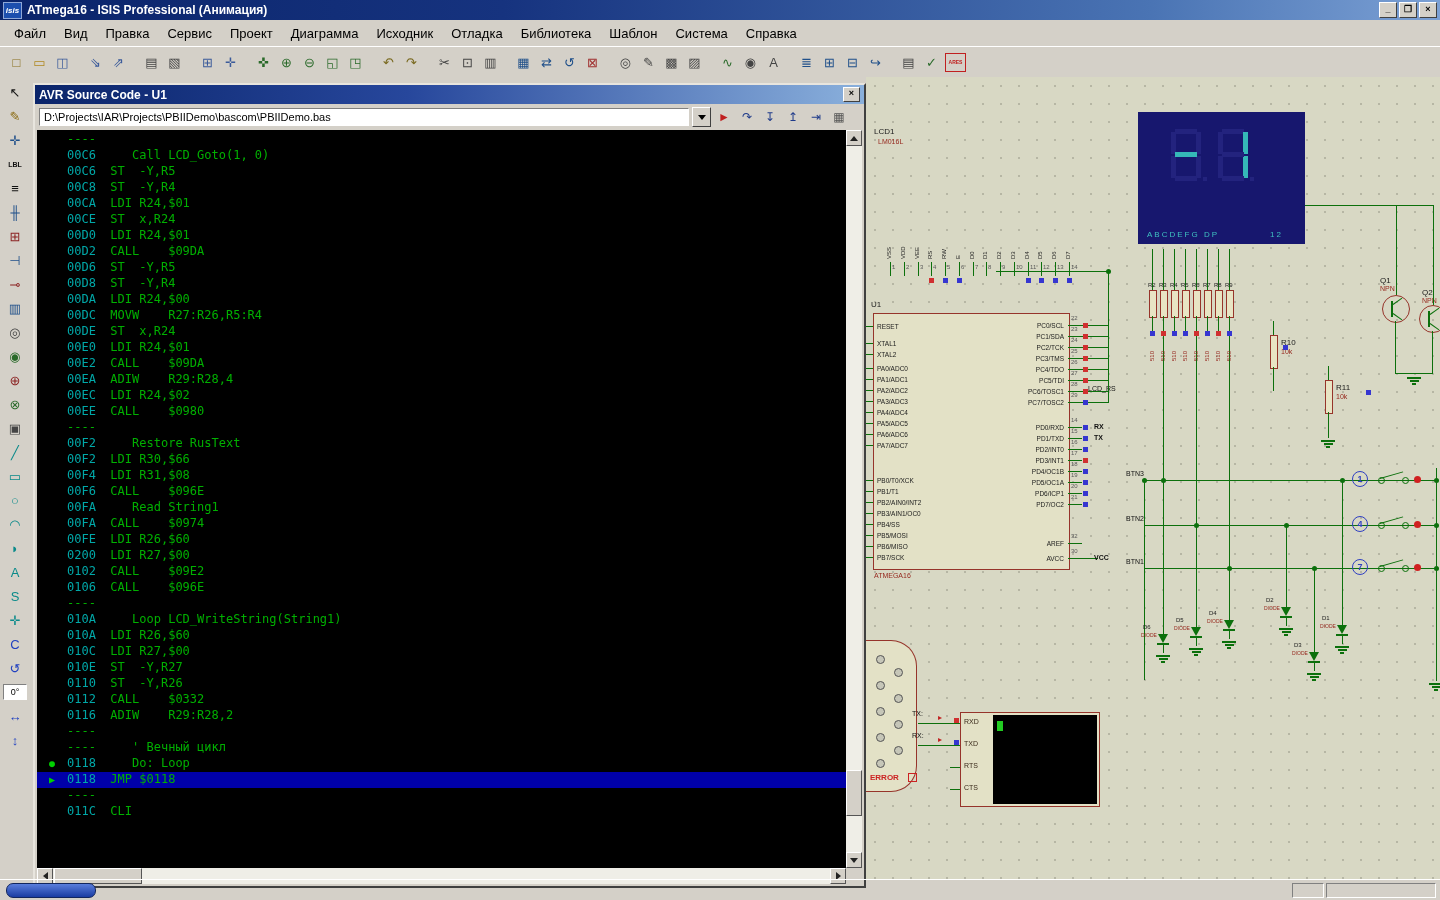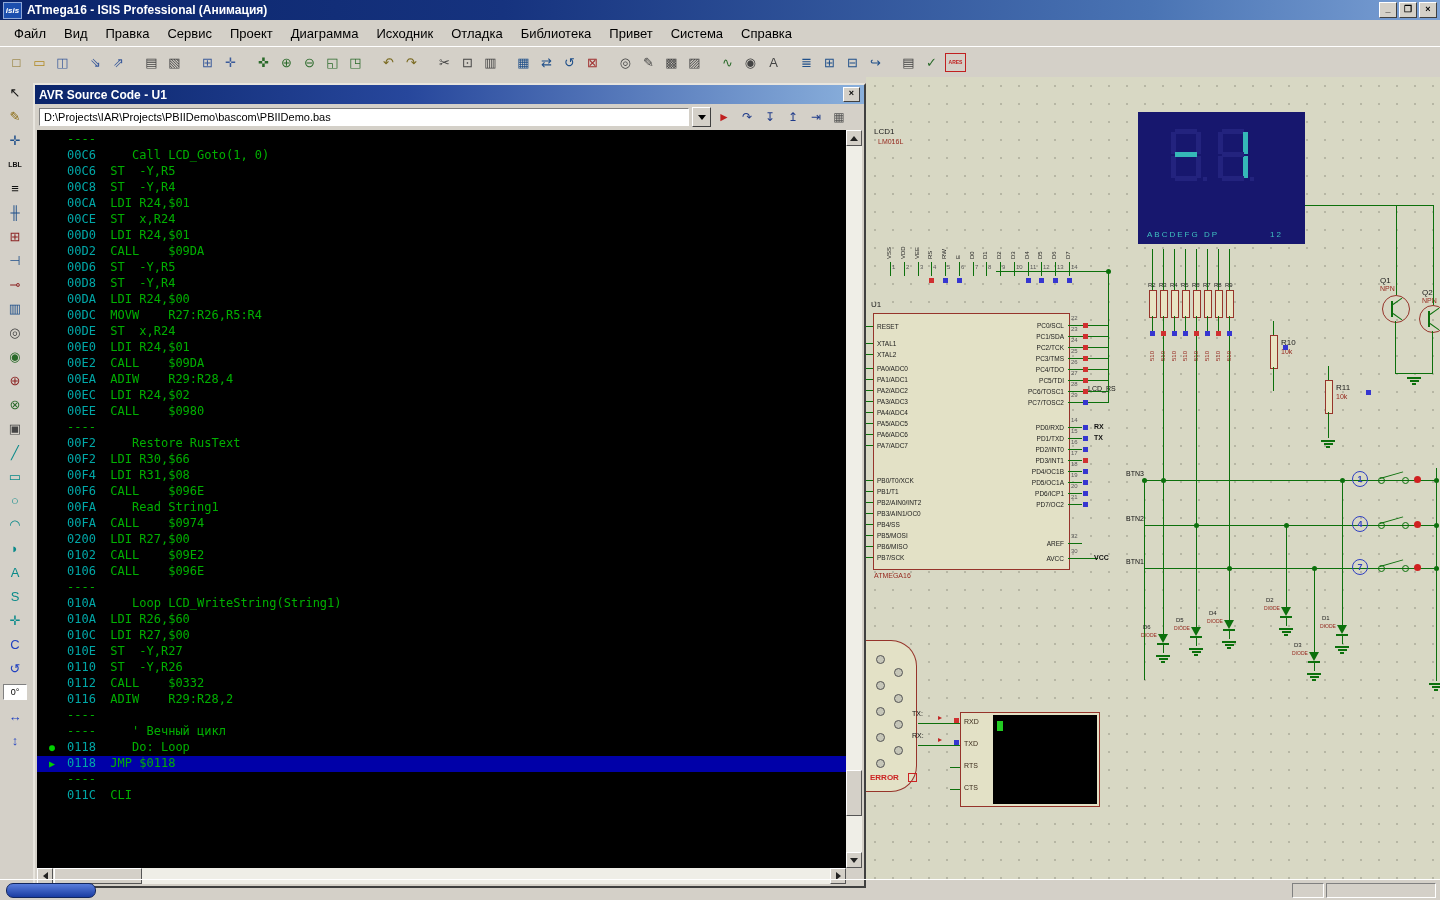--- a/index.html
+++ b/index.html
@@ -159,21 +159,21 @@
   <div id="menubar">
       <div class="mitem">Файл</div>
       <div class="mitem">Вид</div>
       <div class="mitem">Правка</div>
       <div class="mitem">Сервис</div>
       <div class="mitem">Проект</div>
       <div class="mitem">Диаграмма</div>
       <div class="mitem">Исходник</div>
       <div class="mitem">Отладка</div>
       <div class="mitem">Библиотека</div>
-      <div class="mitem">Привет</div>
+      <div class="mitem">Шаблон</div>
       <div class="mitem">Система</div>
       <div class="mitem">Справка</div>
     </div>
   <div id="toolbar">
       <div class="tbtn" style="color: rgb(138, 112, 32);">□</div>
       <div class="tbtn" style="color: rgb(176, 136, 32);">▭</div>
       <div class="tbtn" style="color: rgb(58, 90, 154);">◫</div>
       <div class="tbtn gap" style="color: rgb(58, 90, 154);">⇘</div>
       <div class="tbtn" style="color: rgb(58, 90, 154);">⇗</div>
       <div class="tbtn gap" style="color: rgb(68, 68, 68);">▤</div>
@@ -693,20 +693,21 @@
         <div class="cline"><span class="mk"> </span><span class="addr">00EA</span><span class="ctext">  ADIW    R29:R28,4</span></div>
         <div class="cline"><span class="mk"> </span><span class="addr">00EC</span><span class="ctext">  LDI R24,$02</span></div>
         <div class="cline"><span class="mk"> </span><span class="addr">00EE</span><span class="ctext">  CALL    $0980</span></div>
         <div class="cline"><span class="mk"> </span><span class="addr sep">----</span><span class="ctext">  </span></div>
         <div class="cline"><span class="mk"> </span><span class="addr">00F2</span><span class="ctext">     Restore RusText</span></div>
         <div class="cline"><span class="mk"> </span><span class="addr">00F2</span><span class="ctext">  LDI R30,$66</span></div>
         <div class="cline"><span class="mk"> </span><span class="addr">00F4</span><span class="ctext">  LDI R31,$08</span></div>
         <div class="cline"><span class="mk"> </span><span class="addr">00F6</span><span class="ctext">  CALL    $096E</span></div>
         <div class="cline"><span class="mk"> </span><span class="addr">00FA</span><span class="ctext">     Read String1</span></div>
         <div class="cline"><span class="mk"> </span><span class="addr">00FA</span><span class="ctext">  CALL    $0974</span></div>
+        <div class="cline"><span class="mk"> </span><span class="addr">00FE</span><span class="ctext">  LDI R26,$60</span></div>
         <div class="cline"><span class="mk"> </span><span class="addr">0200</span><span class="ctext">  LDI R27,$00</span></div>
         <div class="cline"><span class="mk"> </span><span class="addr">0102</span><span class="ctext">  CALL    $09E2</span></div>
         <div class="cline"><span class="mk"> </span><span class="addr">0106</span><span class="ctext">  CALL    $096E</span></div>
         <div class="cline"><span class="mk"> </span><span class="addr sep">----</span><span class="ctext">  </span></div>
         <div class="cline"><span class="mk"> </span><span class="addr">010A</span><span class="ctext">     Loop LCD_WriteString(String1)</span></div>
         <div class="cline"><span class="mk"> </span><span class="addr">010A</span><span class="ctext">  LDI R26,$60</span></div>
         <div class="cline"><span class="mk"> </span><span class="addr">010C</span><span class="ctext">  LDI R27,$00</span></div>
         <div class="cline"><span class="mk"> </span><span class="addr">010E</span><span class="ctext">  ST  -Y,R27</span></div>
         <div class="cline"><span class="mk"> </span><span class="addr">0110</span><span class="ctext">  ST  -Y,R26</span></div>
         <div class="cline"><span class="mk"> </span><span class="addr">0112</span><span class="ctext">  CALL    $0332</span></div>

